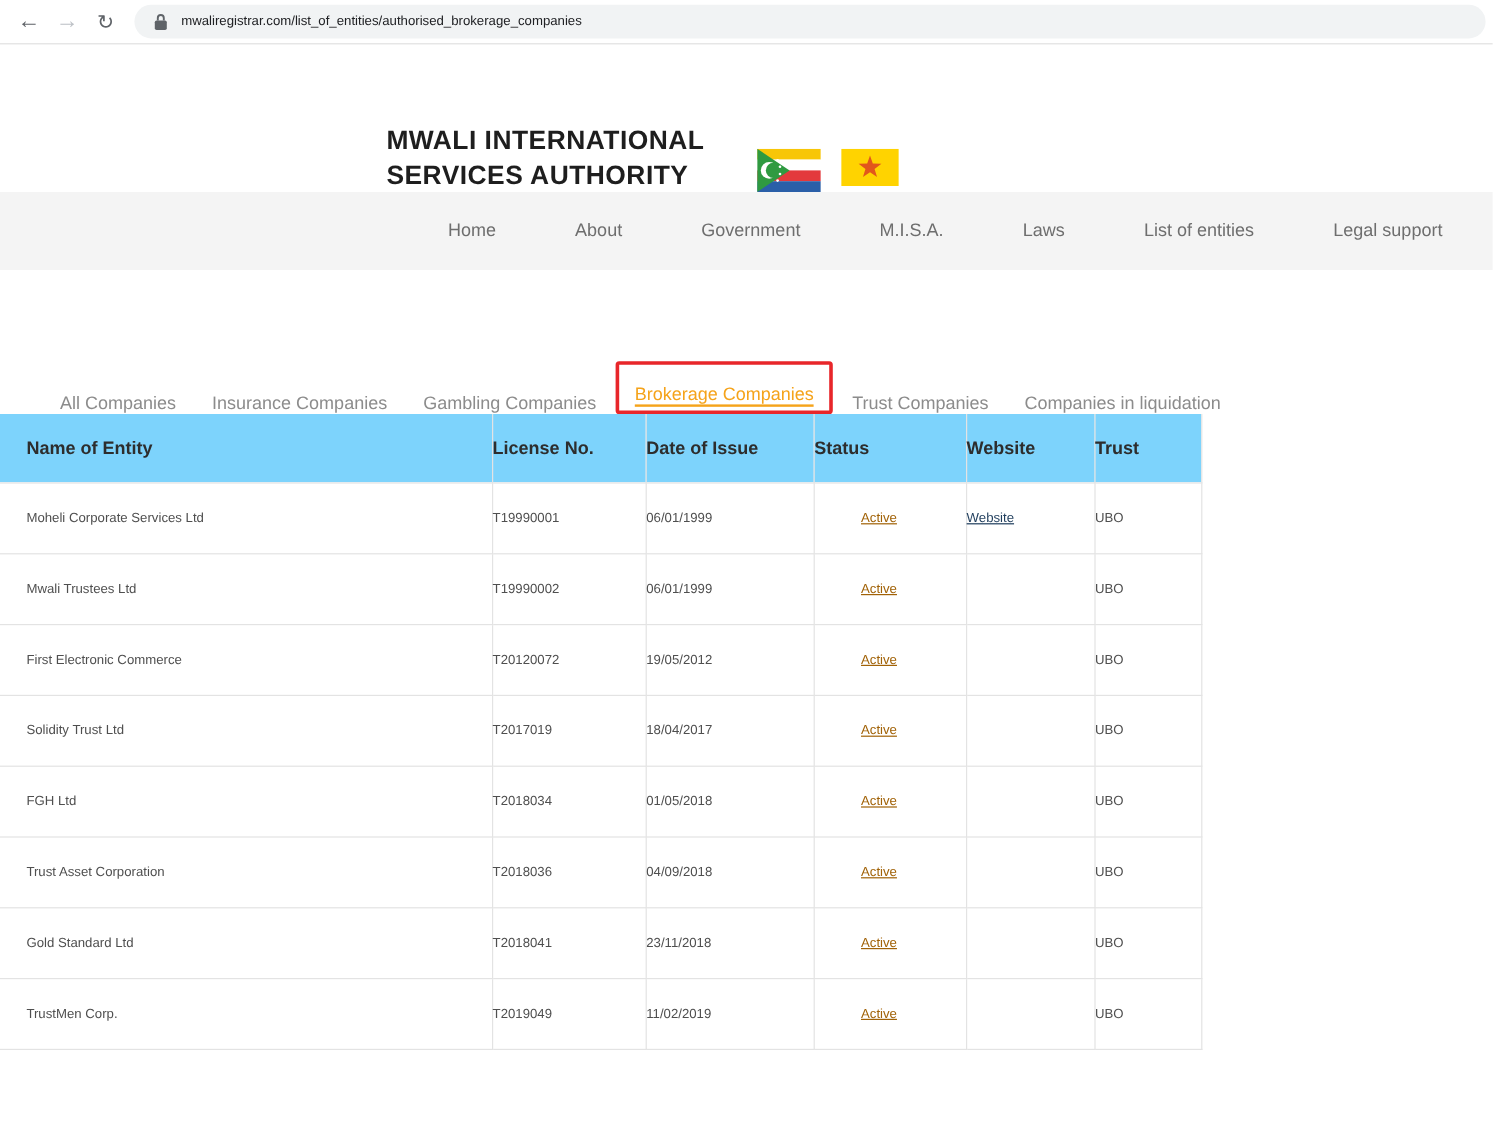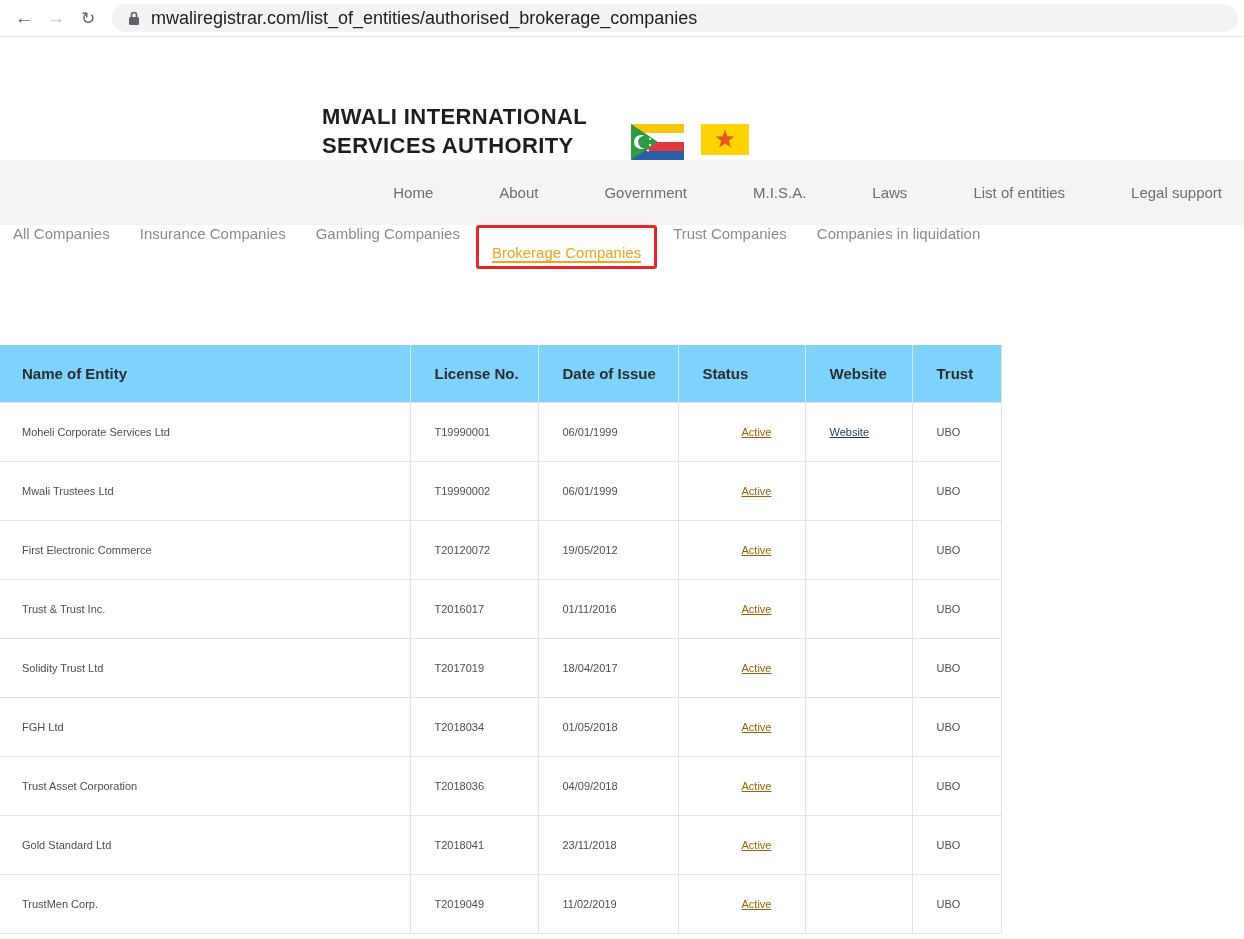--- a/index.html
+++ b/index.html
@@ -8,47 +8,47 @@
 
   
   .browser-bar { height:37px; background:#fff; border-bottom:1px solid #e0e0e0;
     display:flex; align-items:center; padding:0 6px 0 8px; }
   .nav-btn { width:32px; text-align:center; font-size:19px; color:#5f6368; cursor:pointer; }
   .nav-btn.disabled { color:#bdc1c6; }
   .nav-btn.refresh { font-size:17px; }
   .url-bar { flex:1; height:28px; background:#f1f3f4; border-radius:14px;
     display:flex; align-items:center; padding:0 16px; margin-left:8px; }
   .lock-icon { display:inline-flex; margin-right:11px; }
-  .url-text { font-size:18px; color:#202124; }
+  .url-text { font-size:11px; color:#202124; }
 
   
   .site-header { height:123px; display:flex; align-items:flex-end;
     padding:36px 0 0 322px; }
   .site-title { font-size:22px; font-weight:bold; color:#1e1e1e; line-height:29px;
     letter-spacing:0.4px; }
   .flags { display:flex; gap:17px; margin-left:44px; margin-top:1px; }
   .flag { display:block; }
 
   
   .main-nav { height:65px; background:#f4f4f4; display:flex; align-items:center;
-    justify-content:flex-end; gap:66px; padding-right:22px; }
+    justify-content:flex-end; gap:66px; padding-right:42px; }
   .main-nav a { text-decoration:none; color:#6e6e6e; font-size:15px; cursor:pointer; }
 
   
-  .tabs-row { height:120px; display:flex; align-items:flex-start; gap:30px; padding-left:13px; }
+  .tabs-row { height:120px; display:flex; align-items:flex-end; gap:30px; padding-left:13px;margin-left:37px; }
   .tab { color:#8c8c8c; font-size:15px; text-decoration:none; cursor:pointer; white-space:nowrap; }
   .tab-highlight { border:3px solid #e8262a; border-radius:3px;
     padding:16px 13px 3px 13px; margin:0 -14px; }
   .tab.active { color:#f5a31a; display:inline-block; padding-bottom:0;
     border-bottom:2px solid #f5a31a; }
 
   
   table.entities { border-collapse:collapse; table-layout:fixed; width:1001px; }
   .entities th, .entities td { border-right:1px solid #e3e3e3; border-bottom:1px solid #e3e3e3;
-    text-align:left; vertical-align:middle; padding-left:24px; }
+    text-align:left; vertical-align:middle; }
   .entities th:first-child, .entities td:first-child { padding-left:22px; }
   .entities thead th { background:#7dd3fc; height:57px; font-size:15px;
     font-weight:bold; color:#2d2d2d; }
   .entities tbody td { height:59px; font-size:11px; color:#4f4f4f; background:#fff; }
   a.status-link { color:#a16207; text-decoration:underline; cursor:pointer;margin-left:39px; }
   a.website-link { color:#1f3d5c; text-decoration:underline; cursor:pointer; }
 </style>
 </head>
 <body>
 
@@ -152,28 +152,20 @@
       </tr>
       <tr>
         <td>First Electronic Commerce</td>
         <td>T20120072</td>
         <td>19/05/2012</td>
         <td><a class="status-link">Active</a></td>
         <td></td>
         <td>UBO</td>
       </tr>
       <tr>
-        <td>Trust &amp; Trust Inc.</td>
-        <td>T2016017</td>
-        <td>01/11/2016</td>
-        <td><a class="status-link">Active</a></td>
-        <td></td>
-        <td>UBO</td>
-      </tr>
-      <tr>
         <td>Solidity Trust Ltd</td>
         <td>T2017019</td>
         <td>18/04/2017</td>
         <td><a class="status-link">Active</a></td>
         <td></td>
         <td>UBO</td>
       </tr>
       <tr>
         <td>FGH Ltd</td>
         <td>T2018034</td>

